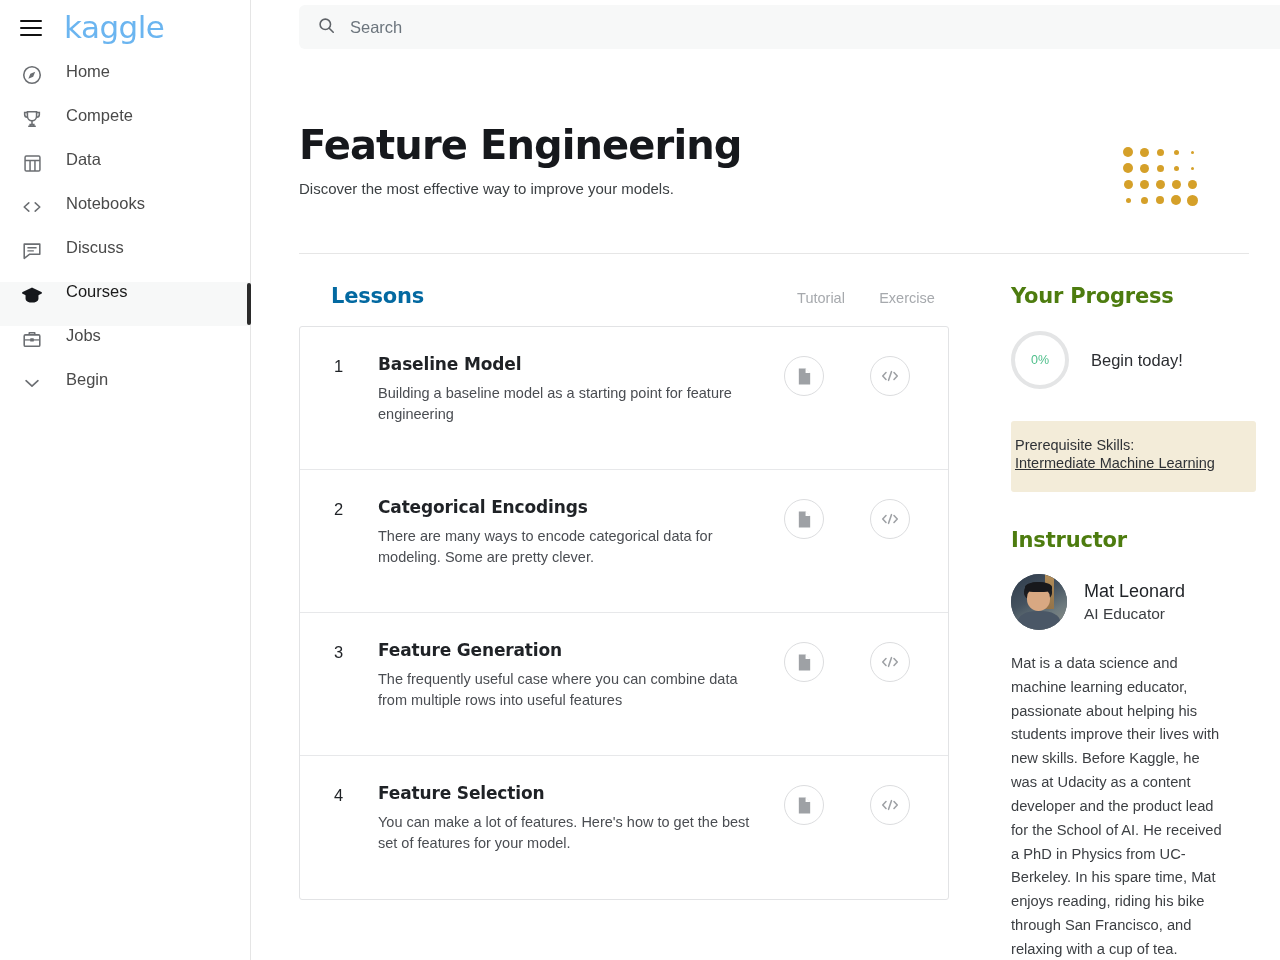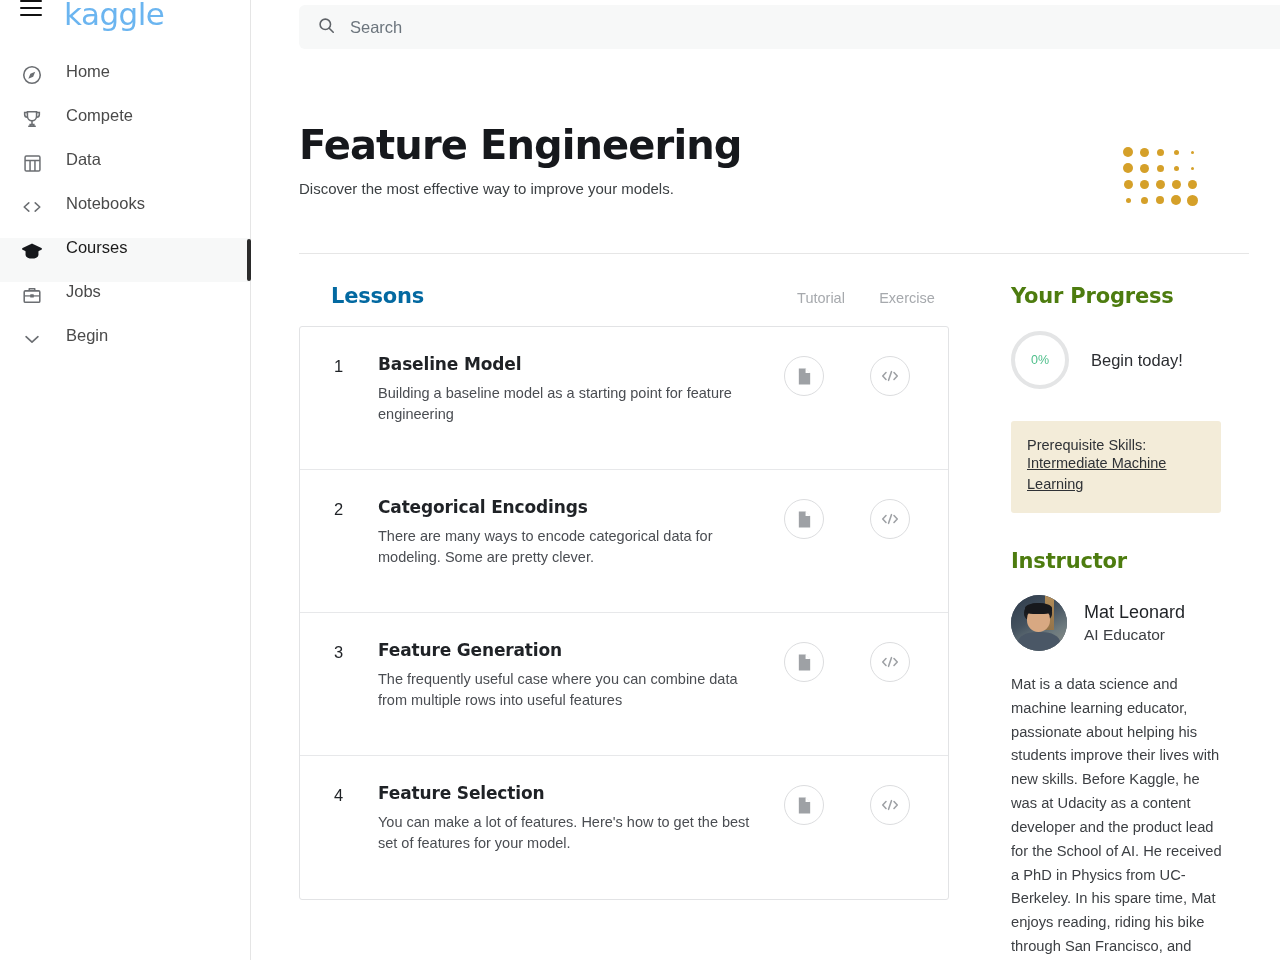--- a/index.html
+++ b/index.html
@@ -12,21 +12,21 @@
   #app { position: relative; width: 1280px; height: 960px; display: flex; }
 
   
   #sidebar {
     width: 251px; height: 960px; flex: 0 0 251px;
     background: #fff;
     border-right: 1px solid #e5e5e5;
     position: relative;
   }
   .brand-row {
-    height: 56px; display: flex; align-items: flex-start; padding-left: 20px; gap: 22px;
+    height: 56px; display: flex; align-items: center; padding-left: 20px; gap: 22px;
   }
   .hamburger { width: 22px; height: 16px; display: flex; flex-direction: column; justify-content: space-between; cursor: pointer; }
   .hamburger i { display: block; height: 2.4px; background: #111; border-radius: 1px; }
   .kaggle-logo {
     font-size: 31px; color: #6BB5F0; letter-spacing: -0.5px;
     font-family: "DejaVu Sans", sans-serif; font-weight: 400; line-height: 1;
     position: relative; top: -1px;
   }
   .nav { margin-top: 6px; }
   .nav-item {
@@ -115,21 +115,21 @@
   .progress-row { display: flex; align-items: center; gap: 22px; margin-top: 23px; }
   .ring {
     width: 58px; height: 58px; border-radius: 50%; border: 4px solid #e4e5e6;
     display: flex; align-items: center; justify-content: center; flex: 0 0 58px;
   }
   .ring span { font-size: 12.5px; color: #4fbf8b; font-weight: 400; }
   .progress-label { font-size: 16.5px; color: #2b2d31; }
 
   .prereq {
     margin-top: 32px; background: #f3ecd9; border-radius: 3px;
-    padding: 16px 18px 18px 16px; width: 210px;
+    padding: 16px 18px 18px 4px; width: 245px;
   }
   .prereq-title { font-size: 14.5px; color: #2f3236; }
   .prereq-link {
     display: inline; font-size: 14.5px; color: #2f3236;
     text-decoration: underline; cursor: pointer; line-height: 1.45;
   }
 
   .instructor-h { margin-top: 36px; }
   .instr-row { display: flex; align-items: center; gap: 17px; margin-top: 22px; }
   .avatar {
@@ -206,20 +206,29 @@
       <div class="nav-item">
         <span class="ico">
           <svg width="24" height="22" viewBox="0 0 26 24" fill="none" stroke="#6b6e72" stroke-width="1.7" stroke-linecap="round" stroke-linejoin="round">
             <path d="M9.5 7.5L4.5 12l5 4.5"></path>
               <path d="M16.5 7.5l5 4.5-5 4.5"></path>
           </svg>
         </span>
         <span class="nav-label">Notebooks</span>
       </div>
 
+      <div class="nav-item">
+        <span class="ico">
+          <svg width="22" height="22" viewBox="0 0 24 24" fill="none" stroke="#6b6e72" stroke-width="1.7" stroke-linejoin="round">
+            <path d="M3.5 4.5h17v11h-11l-6 4.5z"></path>
+              <path d="M7 8.5h10M7 11.8h7" stroke-width="1.5"></path>
+          </svg>
+        </span>
+        <span class="nav-label">Discuss</span>
+      </div>
 
       <div class="nav-item active">
         <span class="ico">
           <svg width="24" height="24" viewBox="0 0 24 24" fill="none" stroke="#16181c" stroke-width="1.9" stroke-linejoin="round">
             <path d="M12 5.5L21 9.8l-9 4.4-9-4.4z" fill="#16181c"></path>
             <path d="M6.5 11.8v4.2c0 1.4 2.5 2.6 5.5 2.6s5.5-1.2 5.5-2.6v-4.2" fill="#16181c"></path>
           </svg>
         </span>
         <span class="nav-label">Courses</span>
         <span class="edge"></span>

